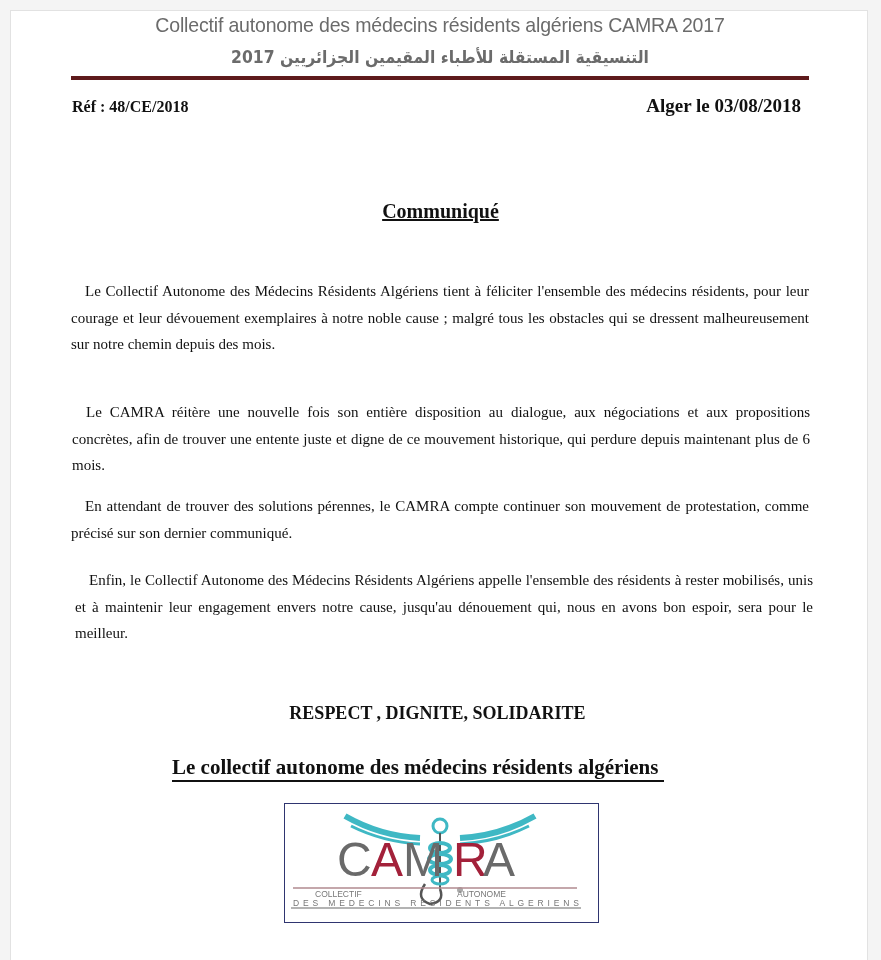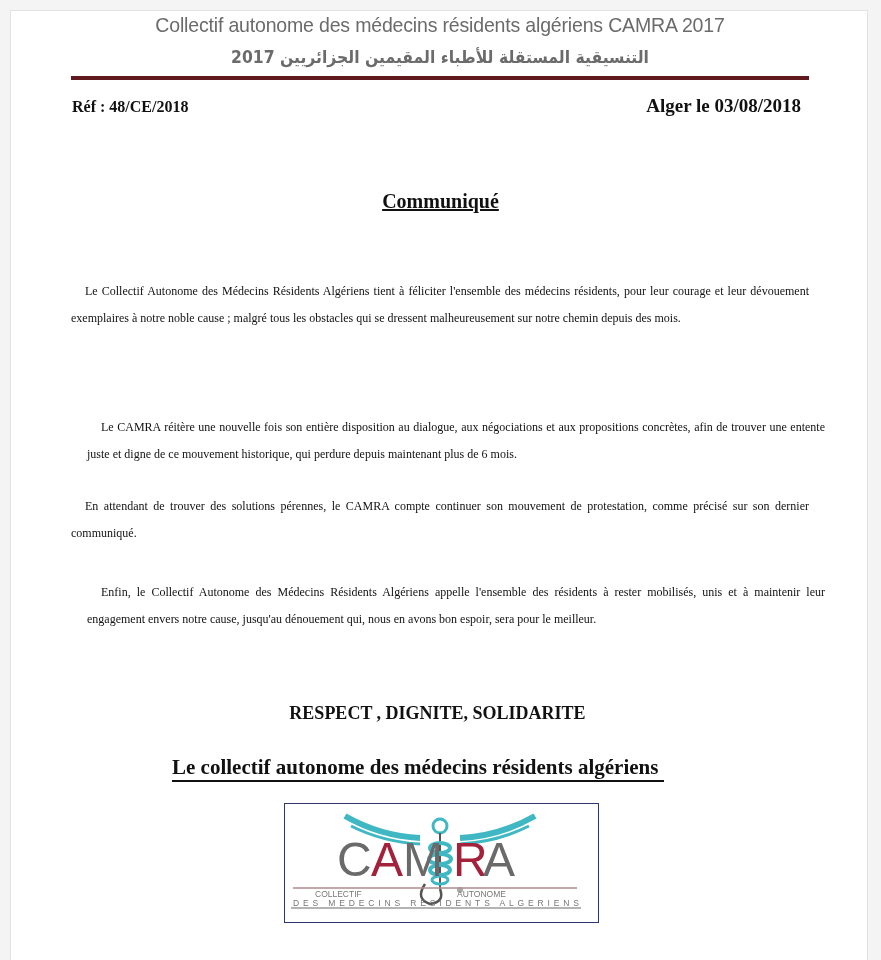--- a/index.html
+++ b/index.html
@@ -41,27 +41,27 @@
   .serif { font-family: "Liberation Serif", serif; color: #111; }
   .ref {
     position: absolute; left: 72px; top: 98px;
     font-size: 16px; font-weight: bold; text-align: right;
   }
   .date {
     position: absolute; right: 80px; top: 95px;
     font-size: 19px; font-weight: bold;
   }
   .title {
-    position: absolute; left: 0; top: 190px; width: 881px;
+    position: absolute; left: 0; top: 200px; width: 881px;
     text-align: center;
     font-size: 20px; font-weight: bold; text-decoration: underline;
   }
   .para {
     position: absolute; left: 71px; width: 738px;
-    font-size: 12px; line-height: 26.5px;
+    font-size: 15px; line-height: 26.5px;
     text-align: justify; text-indent: 14px;
   }
   .p1 { top: 278px; }
   .p2 { top: 398px; }
   .p3 { top: 493px; }
   .p4 { top: 563px; }
   .motto {
     position: absolute; left: 0; top: 703px; width: 875px;
     text-align: center;
     font-size: 18px; font-weight: bold;
@@ -90,23 +90,23 @@
 <div class="hdr-fr">Collectif autonome des médecins résidents algériens CAMRA 2017</div>
 <div class="hdr-ar" dir="rtl">التنسيقية المستقلة للأطباء المقيمين الجزائريين 2017</div>
 <div class="hdr-rule"></div>
 
 <div class="serif ref">Réf : 48/CE/2018</div>
 <div class="serif date">Alger le 03/08/2018</div>
 
 <div class="serif title">Communiqué</div>
 
 <p class="serif para p1" style="margin:0">Le Collectif Autonome des Médecins Résidents Algériens tient à féliciter l'ensemble des médecins résidents, pour leur courage et leur dévouement exemplaires à notre noble cause ; malgré tous les obstacles qui se dressent malheureusement sur notre chemin depuis des mois.</p>
-<p class="serif para p2" style="margin:16px">Le CAMRA réitère une nouvelle fois son entière disposition au dialogue, aux négociations et aux propositions concrètes, afin de trouver une entente juste et digne de ce mouvement historique, qui perdure depuis maintenant plus de 6 mois.</p>
+<p class="serif para p2" style="margin:1px">Le CAMRA réitère une nouvelle fois son entière disposition au dialogue, aux négociations et aux propositions concrètes, afin de trouver une entente juste et digne de ce mouvement historique, qui perdure depuis maintenant plus de 6 mois.</p>
 <p class="serif para p3" style="margin:0">En attendant de trouver des solutions pérennes, le CAMRA compte continuer son mouvement de protestation, comme précisé sur son dernier communiqué.</p>
-<p class="serif para p4" style="margin:16px">Enfin, le Collectif Autonome des Médecins Résidents Algériens appelle l'ensemble des résidents à rester mobilisés, unis et à maintenir leur engagement envers notre cause, jusqu'au dénouement qui, nous en avons bon espoir, sera pour le meilleur.</p>
+<p class="serif para p4" style="margin:4px">Enfin, le Collectif Autonome des Médecins Résidents Algériens appelle l'ensemble des résidents à rester mobilisés, unis et à maintenir leur engagement envers notre cause, jusqu'au dénouement qui, nous en avons bon espoir, sera pour le meilleur.</p>
 
 <div class="serif motto">RESPECT , DIGNITE, SOLIDARITE</div>
 <div class="serif signature">Le collectif autonome des médecins résidents algériens</div>
 
 <div class="logo-box">
   <svg width="313" height="118" viewBox="0 0 313 118">
 
     <g fill="none" stroke="#3fb8c4">
       <path d="M60 12 Q95 32 135 34" stroke-width="6"></path>
       <path d="M66 22 Q98 38 135 40" stroke-width="3"></path>

